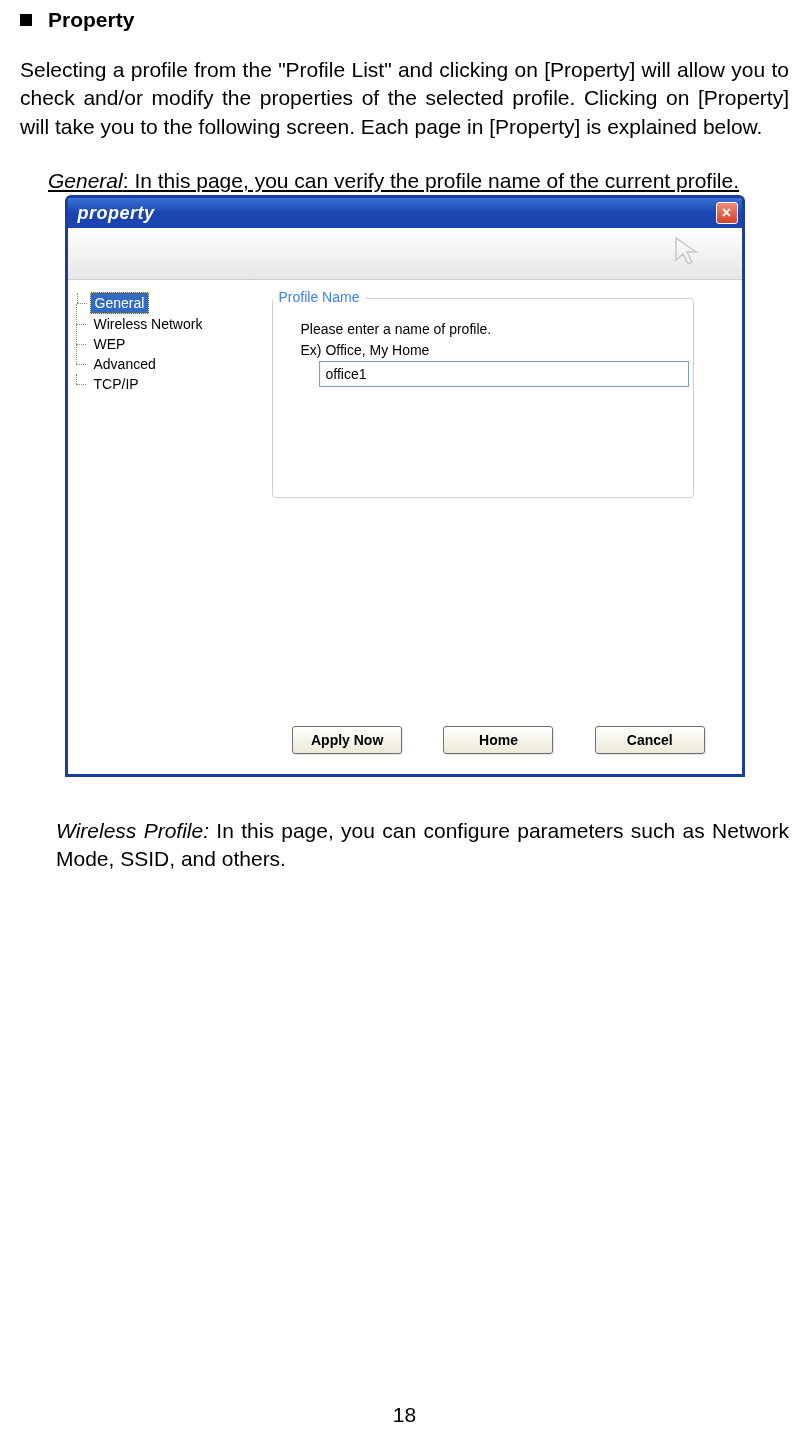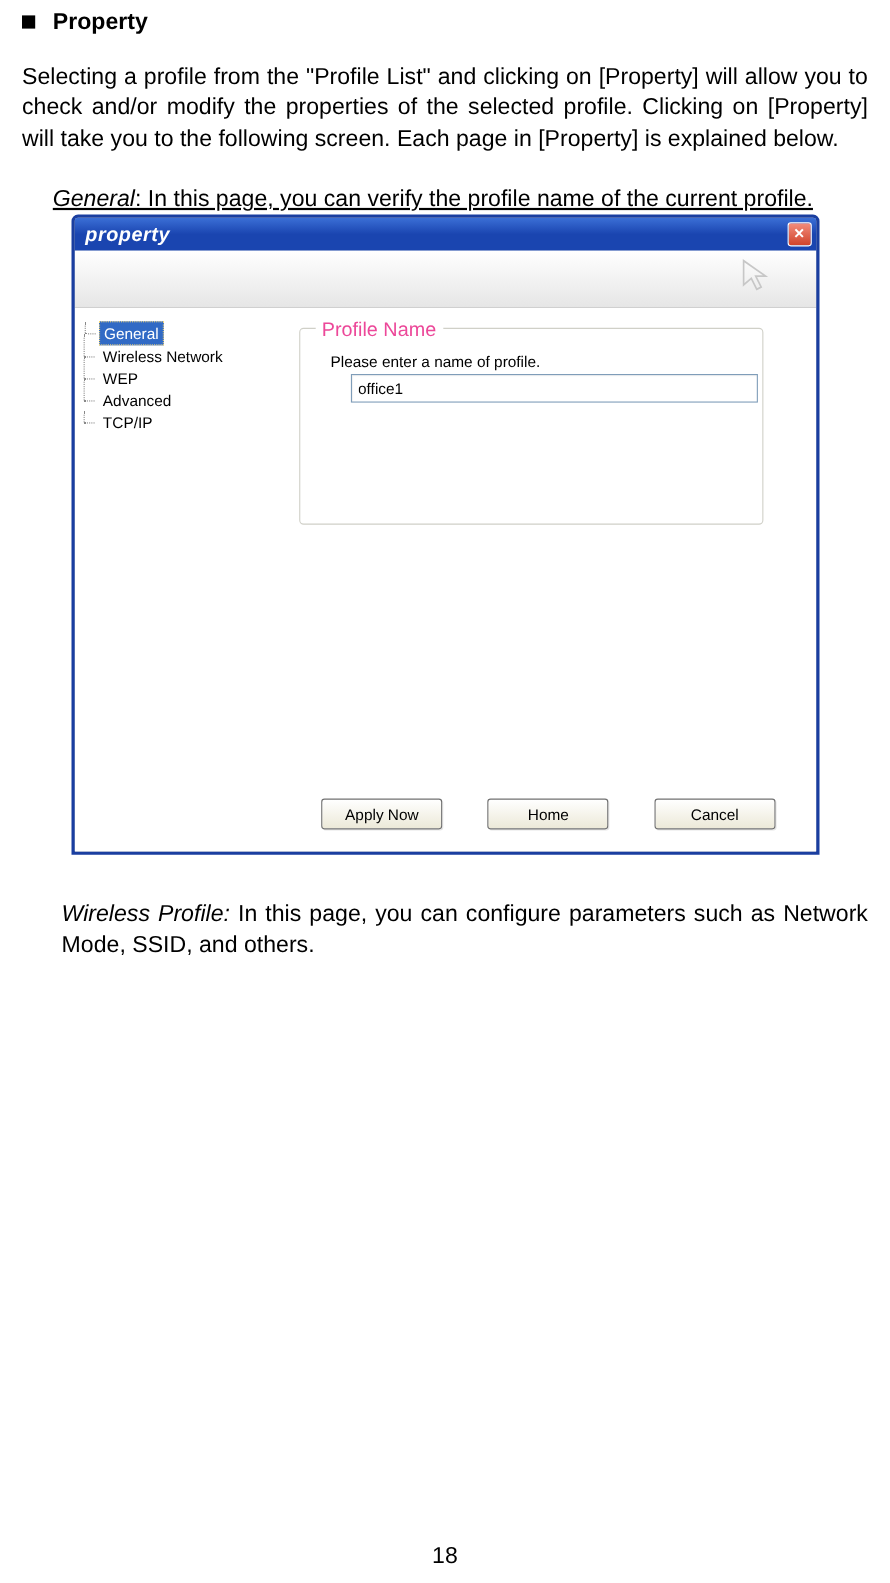--- a/index.html
+++ b/index.html
@@ -161,25 +161,25 @@
     }
     .fieldset {
       position: relative;
       border: 1px solid #d0d0c8;
       border-radius: 4px;
       padding: 20px 22px 110px 28px;
     }
     .legend {
       position: absolute;
       top: -10px;
-      left: 14px;
+      left: 0;
       background: #fff;
       padding: 0 6px;
-      font-size: 18px;
-      color: #ec4899;
+      font-size: 14px;
+      color: #3b82f6;
     }
     .field-desc {
       font-size: 14px;
       line-height: 1.5;
     }
     .text-input {
       width: 100%;
       height: 26px;
       border: 1px solid #7f9db9;
       background: #fff;
@@ -199,20 +199,21 @@
     .win-btn {
       width: 110px;
       height: 28px;
       background: linear-gradient(to bottom, #fff, #ece9d8);
       border: 1px solid #707070;
       border-radius: 3px;
       font-family: Tahoma, sans-serif;
       font-size: 14px;
       cursor: pointer;
       box-shadow: 1px 1px 0 rgba(0,0,0,0.1);
+      font-weight: bold;
     }
     .wireless-para {
       font-size: 21px;
       line-height: 1.35;
       text-align: justify;
       padding-left: 36px;
       padding-right: 0;
       margin-top: 40px;
     }
     .page-num {
@@ -258,20 +259,21 @@
         <div class="tree-item"><span>Wireless Network</span></div>
         <div class="tree-item"><span>WEP</span></div>
         <div class="tree-item"><span>Advanced</span></div>
         <div class="tree-item last"><span>TCP/IP</span></div>
       </div>
       <div class="right-panel">
         <div class="fieldset">
           <div class="legend">Profile Name</div>
           <div class="field-desc">
             <div>Please enter a name of profile.</div>
+            <div>Ex) Office, My Home</div>
           </div>
           <input type="text" class="text-input" value="office1" style="">
         </div>
       </div>
     </div>
     <div class="button-row">
       <button class="win-btn">Apply Now</button>
       <button class="win-btn">Home</button>
       <button class="win-btn">Cancel</button>
     </div>

